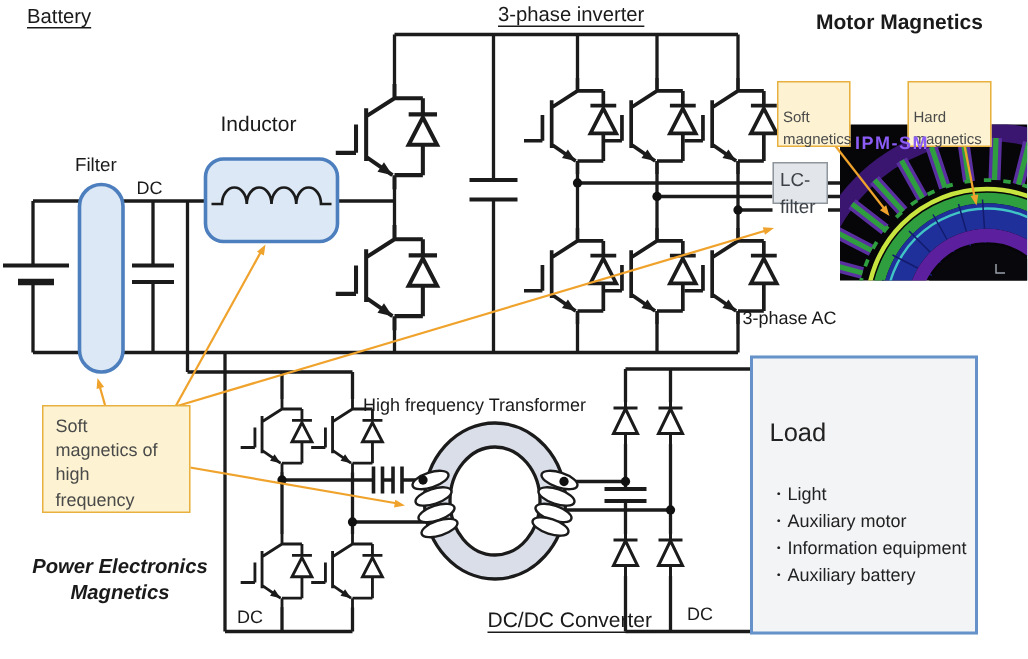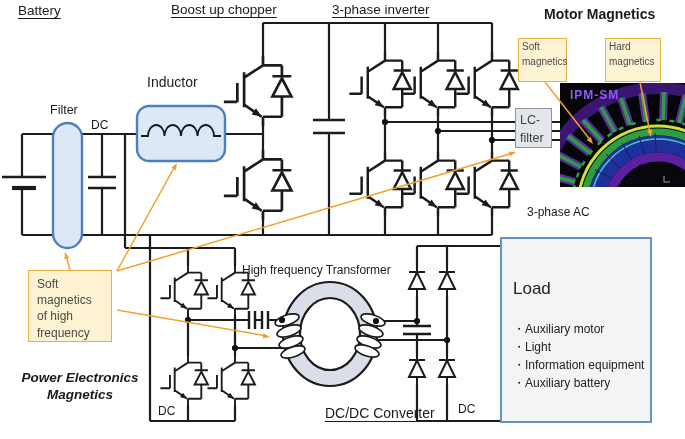--- a/index.html
+++ b/index.html
@@ -5,24 +5,24 @@
   html,body{margin:0;padding:0;background:#fff;}
   #stage{position:relative;width:685px;height:439px;background:#fff;overflow:hidden;
          font-family:"Liberation Sans","DejaVu Sans",sans-serif;color:#1a1a1a;}
   #circuit{position:absolute;left:0;top:0;z-index:1;}
   .txt{position:absolute;z-index:2;white-space:nowrap;}
   .heading{font-size:13.5px;text-decoration:underline;text-underline-offset:3px;}
   .bold-heading{font-size:14px;font-weight:bold;}
   .small{font-size:12px;}
   .callout{position:absolute;z-index:2;background:#fdf3d2;border:1.5px solid #e8b13f;
            color:#4a4a4a;box-sizing:border-box;white-space:normal;}
-  #callout-soft,#callout-hard{font-size:10px;line-height:1.5;padding:0 3px;width:49px;height:44px;}
+  #callout-soft,#callout-hard{font-size:10px;line-height:1.5;padding:16px 3px;width:49px;height:44px;margin-top:16px;}
   #callout-hard{width:56px;}
-  #callout-soft-hf{font-size:12px;line-height:1.35;padding:5px 14px 3px 8px;width:84px;height:72px;}
-  #lc-filter-box{position:absolute;z-index:2;left:515px;top:108px;width:37px;height:40px;
+  #callout-soft-hf{font-size:12px;line-height:1.35;padding:5px 14px 3px 8px;width:99px;height:72px;}
+  #lc-filter-box{position:absolute;z-index:2;left:515px;top:108px;width:37px;height:28px;
        background:#e2e5e9;border:1.5px solid #8f959c;box-sizing:border-box;
        font-size:12.5px;line-height:1.45;color:#3c4148;padding:2px 0 0 4px;}
   #load-box{position:absolute;z-index:2;left:500px;top:237px;width:152px;height:186px;
        background:#f3f4f6;border:2px solid #6592c8;box-sizing:border-box;
        padding:40px 6px 0 11px;color:#222;}
   #load-title{font-size:17px;margin-bottom:21px;}
   .load-item{font-size:12px;line-height:1.5;white-space:nowrap;}
   #pem-heading{position:absolute;z-index:2;left:5px;top:370px;width:150px;
        text-align:center;font-weight:bold;font-size:13.5px;line-height:1.25;font-style:italic;}
   #ipm-label{position:absolute;z-index:3;left:570px;top:88px;font-size:12px;
@@ -181,51 +181,50 @@
       <path d="M117,271 L175,166" fill="none"></path>
         <polygon points="177,163 175.9,170.4 171.3,167.8" stroke="none"></polygon>
       <path d="M117,271 L513,153" fill="none"></path>
         <polygon points="516,152 510,156.5 508.5,151.5" stroke="none"></polygon>
       <path d="M117,310 L267,336" fill="none"></path>
         <polygon points="270,337 262.7,338.4 263.5,333.2" stroke="none"></polygon>
     </g>
   </svg>
 
   <div class="txt heading" style="left:18px;top:3px;">Battery</div>
-  <div class="txt heading" style="left:171px;top:2px;">Boost up chopper</div>
   <div class="txt heading" style="left:332px;top:2px;">3-phase inverter</div>
   <div class="txt bold-heading" style="left:544px;top:6px;">Motor Magnetics</div>
 
   <div class="txt small" style="left:50px;top:103px;font-size:12.5px;">Filter</div>
   <div class="txt small" style="left:91px;top:118px;">DC</div>
   <div class="txt small" style="left:147px;top:74px;font-size:14px;">Inductor</div>
 
   <div id="lc-filter-box">
     <div>LC-</div>
     <div>filter</div>
   </div>
 
   <div id="callout-soft" class="callout" style="left:518px;top:38px;">Soft magnetics</div>
   <div id="callout-hard" class="callout" style="left:605px;top:38px;">Hard magnetics</div>
   <div id="callout-soft-hf" class="callout" style="left:28px;top:270px;">Soft magnetics of high frequency</div>
 
   <div id="ipm-label">IPM-SM</div>
-  <div class="txt small" style="left:495px;top:205px;padding-left:32px;">3-phase AC</div>
+  <div class="txt small" style="left:495px;top:205px;">3-phase AC</div>
   <div class="txt small" style="left:242px;top:263px;">High frequency Transformer</div>
 
   <div id="pem-heading">
     <div>Power Electronics</div>
     <div>Magnetics</div>
   </div>
 
   <div class="txt small" style="left:158px;top:404px;">DC</div>
   <div class="txt small" style="left:458px;top:402px;">DC</div>
   <div class="txt heading" style="left:286px;top:405px;font-size:14px;margin-left:39px;">DC/DC Converter</div>
 
   <div id="load-box">
     <div id="load-title">Load</div>
+    <div class="load-item">・Light</div>
     <div class="load-item">・Auxiliary motor</div>
-    <div class="load-item">・Light</div>
     <div class="load-item">・Information equipment</div>
     <div class="load-item">・Auxiliary battery</div>
   </div>
 
 </div>
 
 </body></html>

